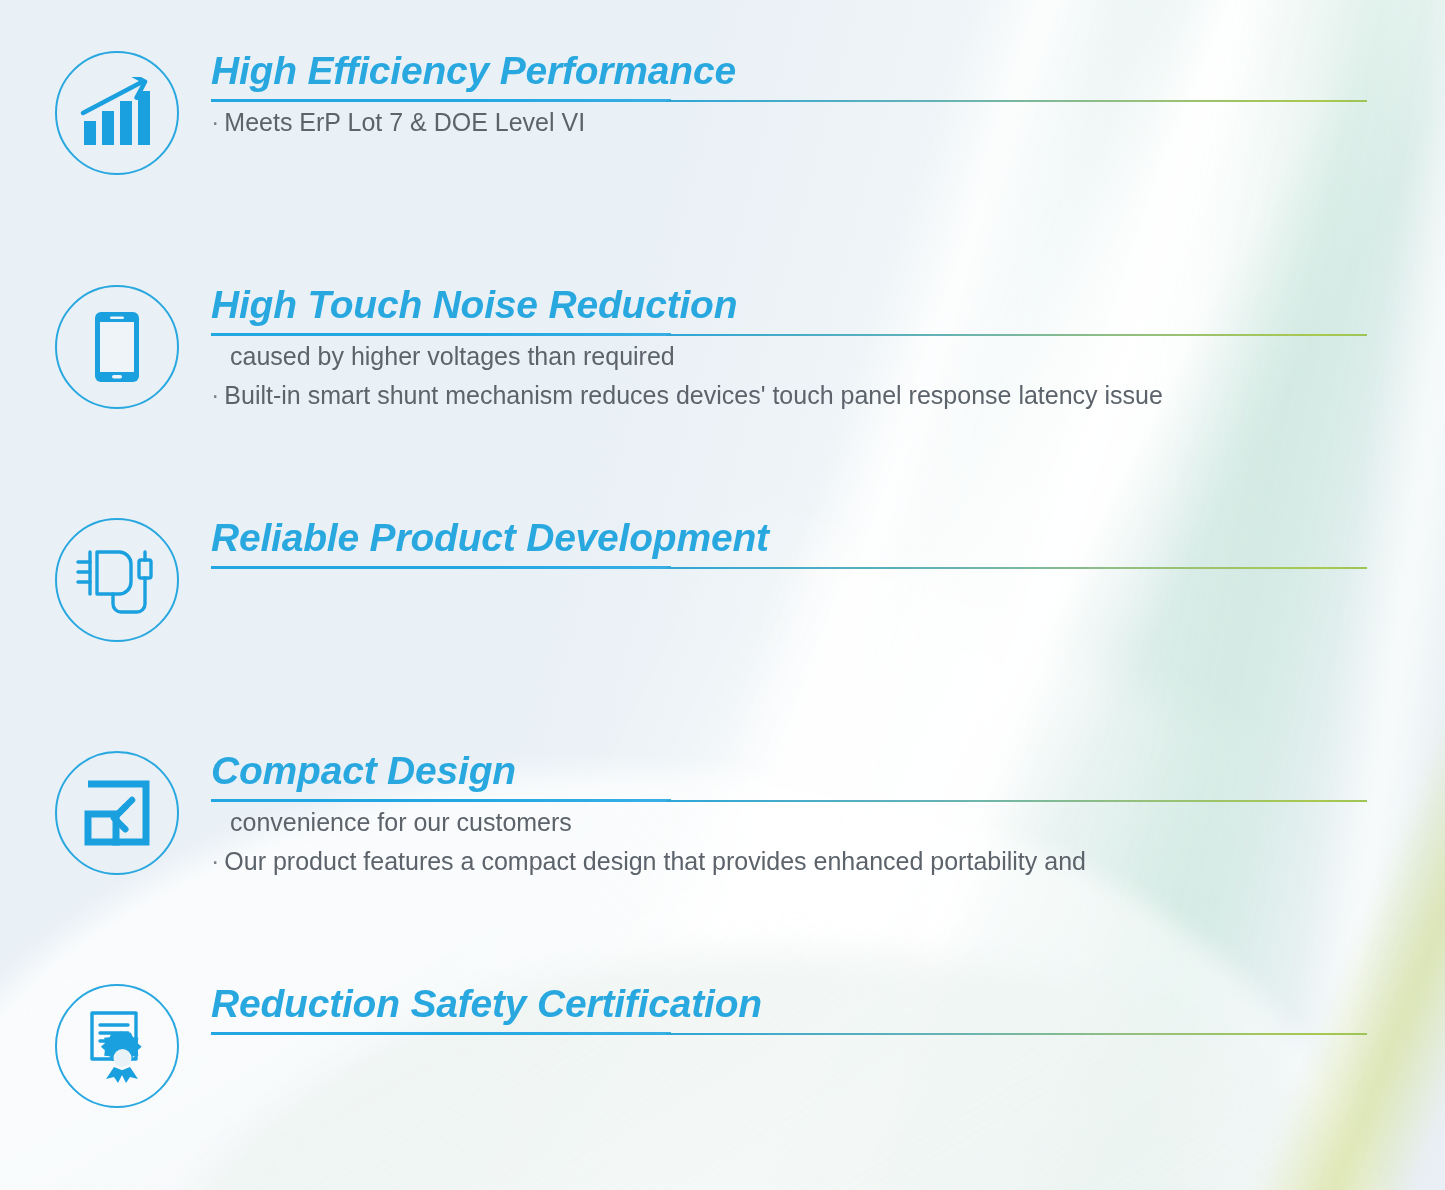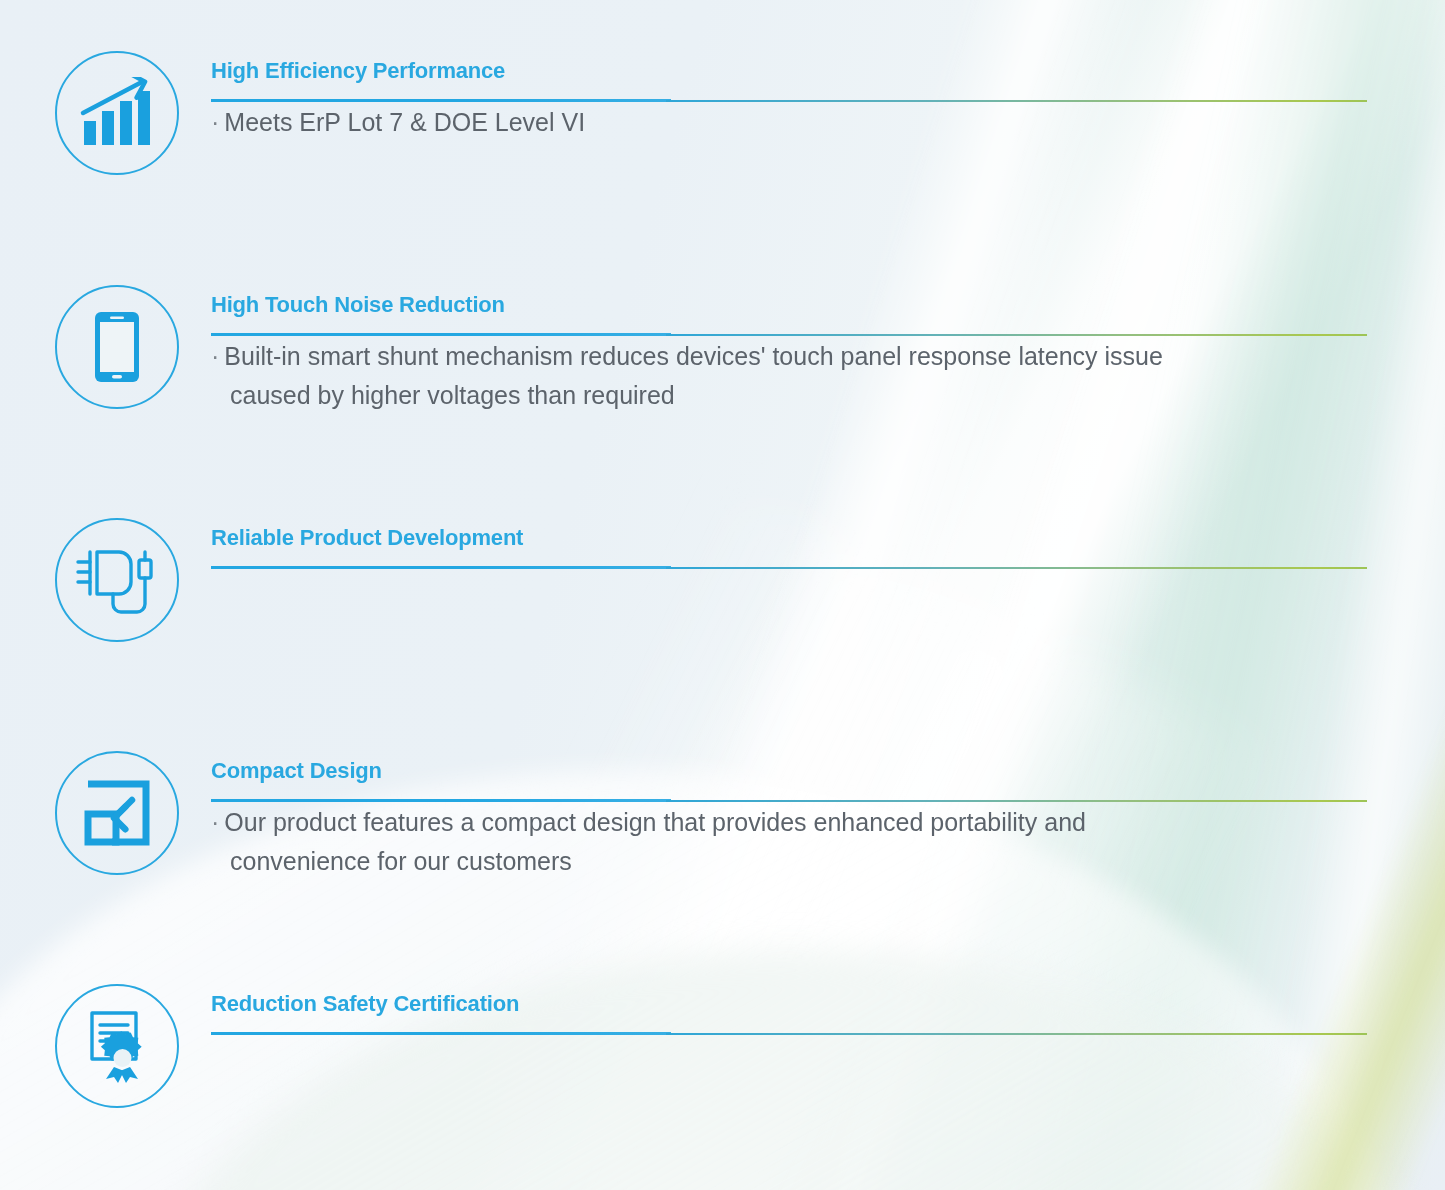--- a/index.html
+++ b/index.html
@@ -134,25 +134,26 @@
   .icon-circle svg { display: block; }
 
   .content {
     position: absolute;
     left: 211px;
     top: 0;
     right: 0;
   }
   .title {
     color: #29a8e0;
-    font-size: 22px;
+    font-size: 39px;
     font-weight: bold;
     line-height: 40px;
     letter-spacing: -0.2px;
     white-space: nowrap;
+    font-style: italic;
   }
   .rule {
     position: relative;
     margin-top: 7px;
     width: 1156px;
     height: 5px;
   }
   .rule .thick {
     position: absolute;
     left: 0; top: 1px;
@@ -237,22 +238,22 @@
           </svg>
         </div>
       </div>
       <div class="content">
         <div class="title">High Touch Noise Reduction</div>
         <div class="rule">
             <div class="thick"></div>
             <div class="thin"></div>
           </div>
         <div class="bullets">
+          <div class="bullet"><span class="cont">caused by higher voltages than required</span></div>
           <div class="bullet"><span class="dot">·</span><span>Built-in smart shunt mechanism reduces devices' touch panel response latency issue</span></div>
-          <div class="bullet"><span class="cont">caused by higher voltages than required</span></div>
         </div>
       </div>
     </div>
 
     <div class="feature" style="top:518px;">
       <div class="icon-wrap">
         <div class="icon-circle">
           <svg width="84" height="76" viewBox="0 0 84 76" fill="none" stroke="#1aa0de" stroke-width="3.4" stroke-linecap="round" stroke-linejoin="round">
             <path d="M22 10 H44 a12 12 0 0 1 12 12 V40 a12 12 0 0 1 -12 12 H22 Z" fill="none"></path>
             <path d="M15 10 V52"></path>
@@ -283,22 +284,22 @@
           </svg>
         </div>
       </div>
       <div class="content">
         <div class="title">Compact Design</div>
         <div class="rule">
             <div class="thick"></div>
             <div class="thin"></div>
           </div>
         <div class="bullets">
+          <div class="bullet"><span class="cont">convenience for our customers</span></div>
           <div class="bullet"><span class="dot">·</span><span>Our product features a compact design that provides enhanced portability and</span></div>
-          <div class="bullet"><span class="cont">convenience for our customers</span></div>
         </div>
       </div>
     </div>
 
     <div class="feature" style="top:984px;">
       <div class="icon-wrap">
         <div class="icon-circle">
           <svg width="74" height="74" viewBox="0 0 74 74" fill="none">
             <path d="M12 4 H56 V50 H12 Z" stroke="#1aa0de" stroke-width="3.4" fill="none" stroke-linejoin="round"></path>
             <path d="M20 16 H48 M20 24 H48 M20 32 H40" stroke="#1aa0de" stroke-width="3.4" stroke-linecap="round"></path>

